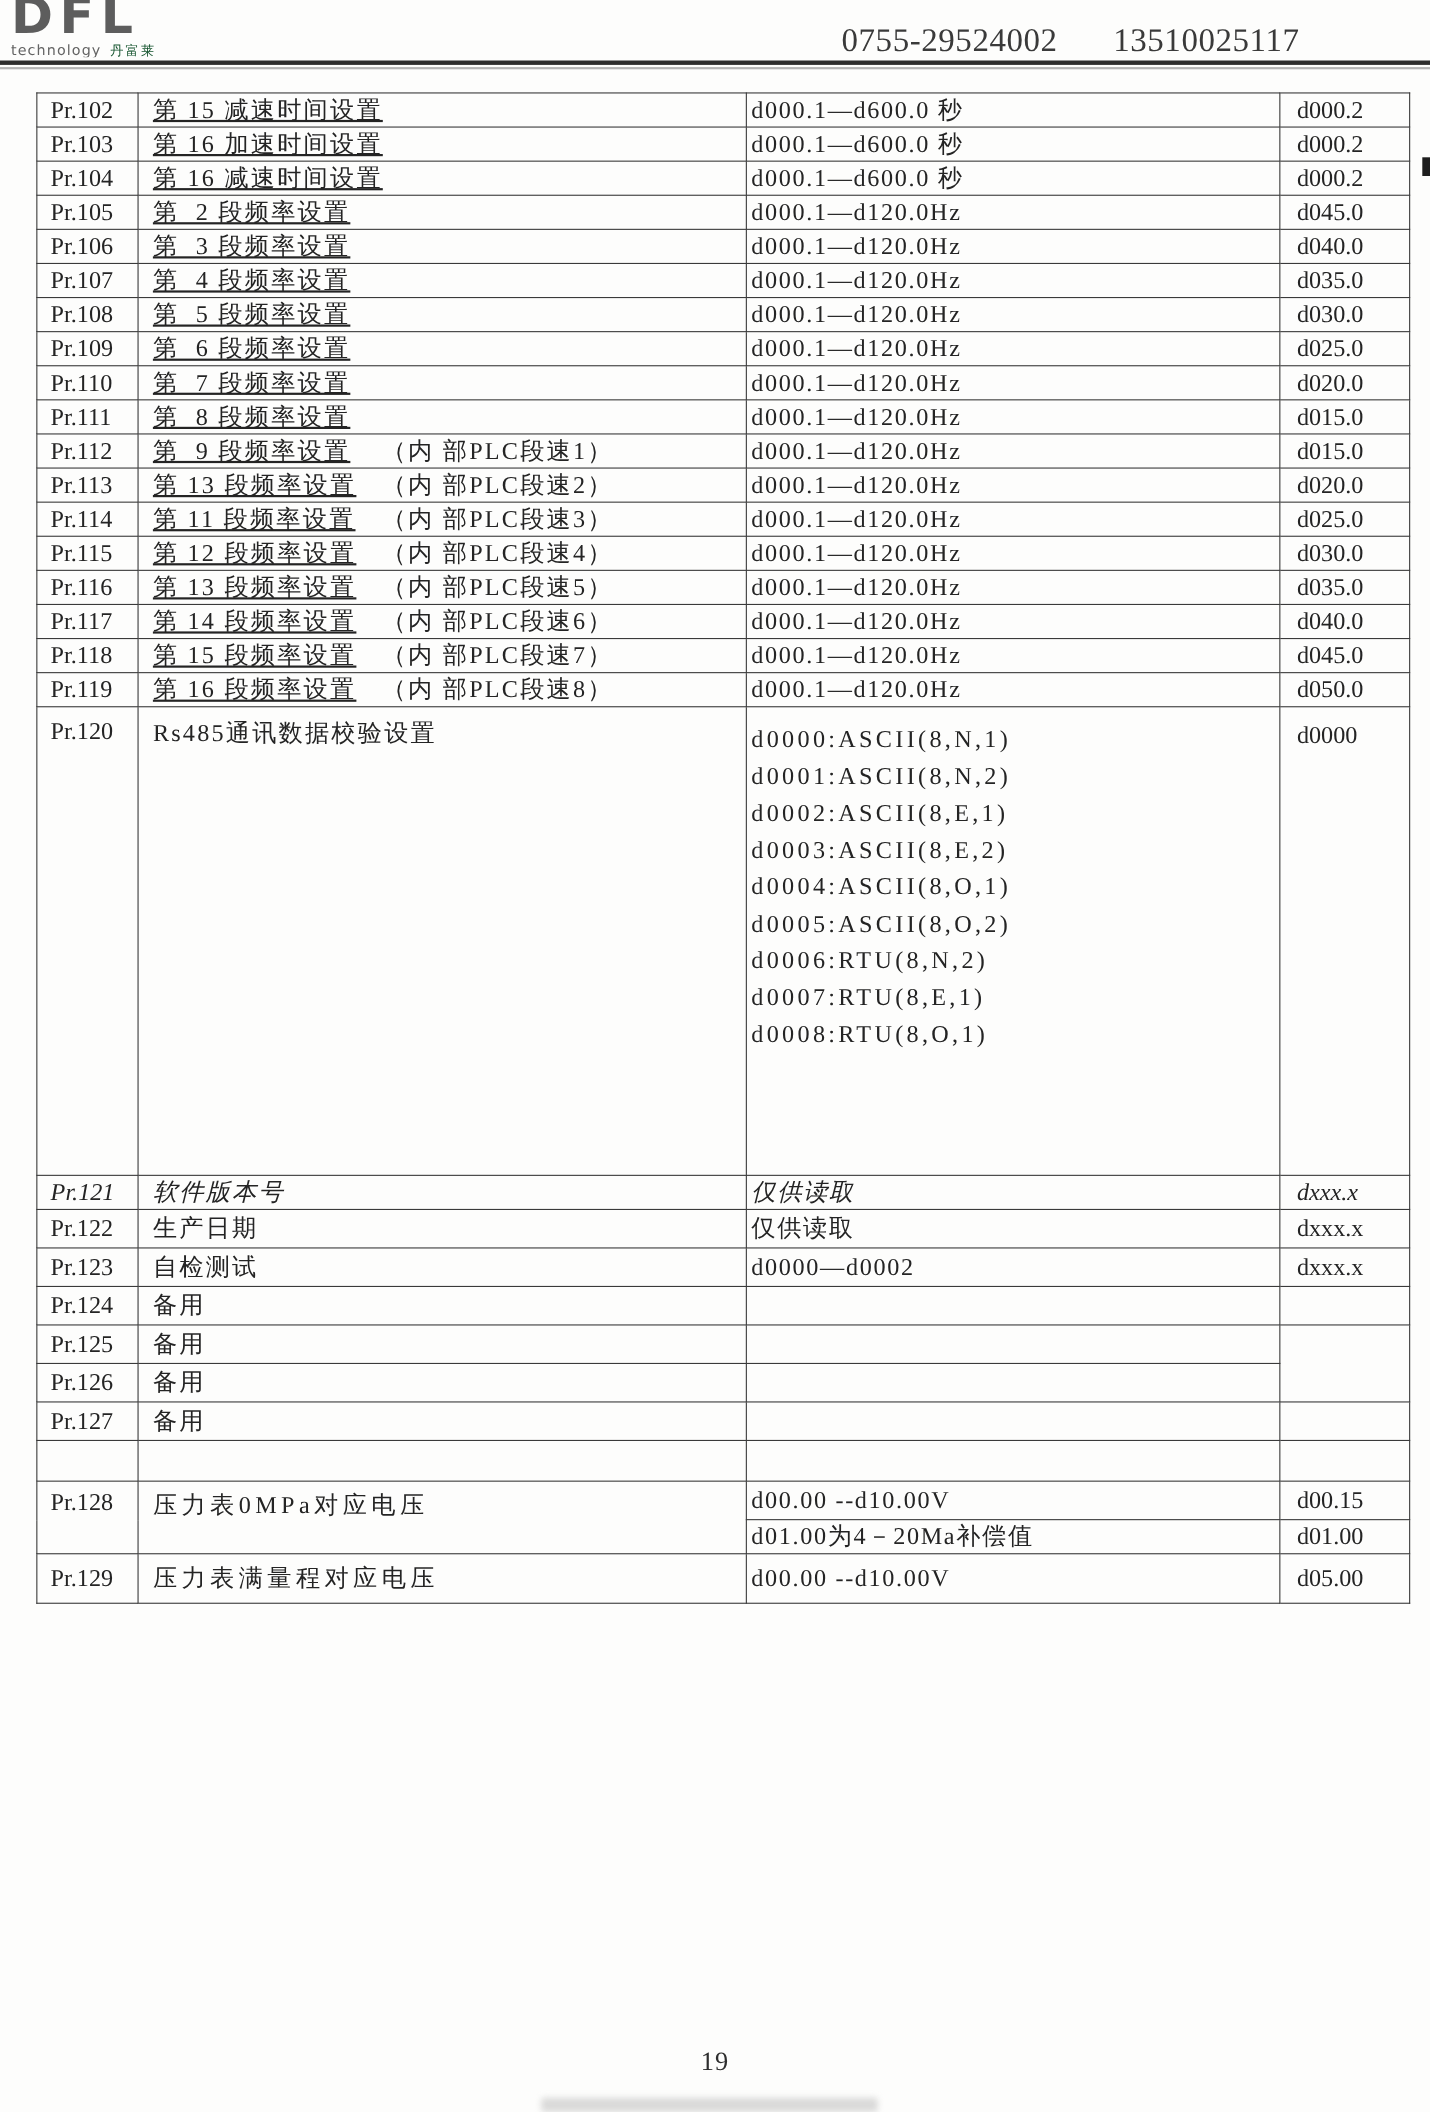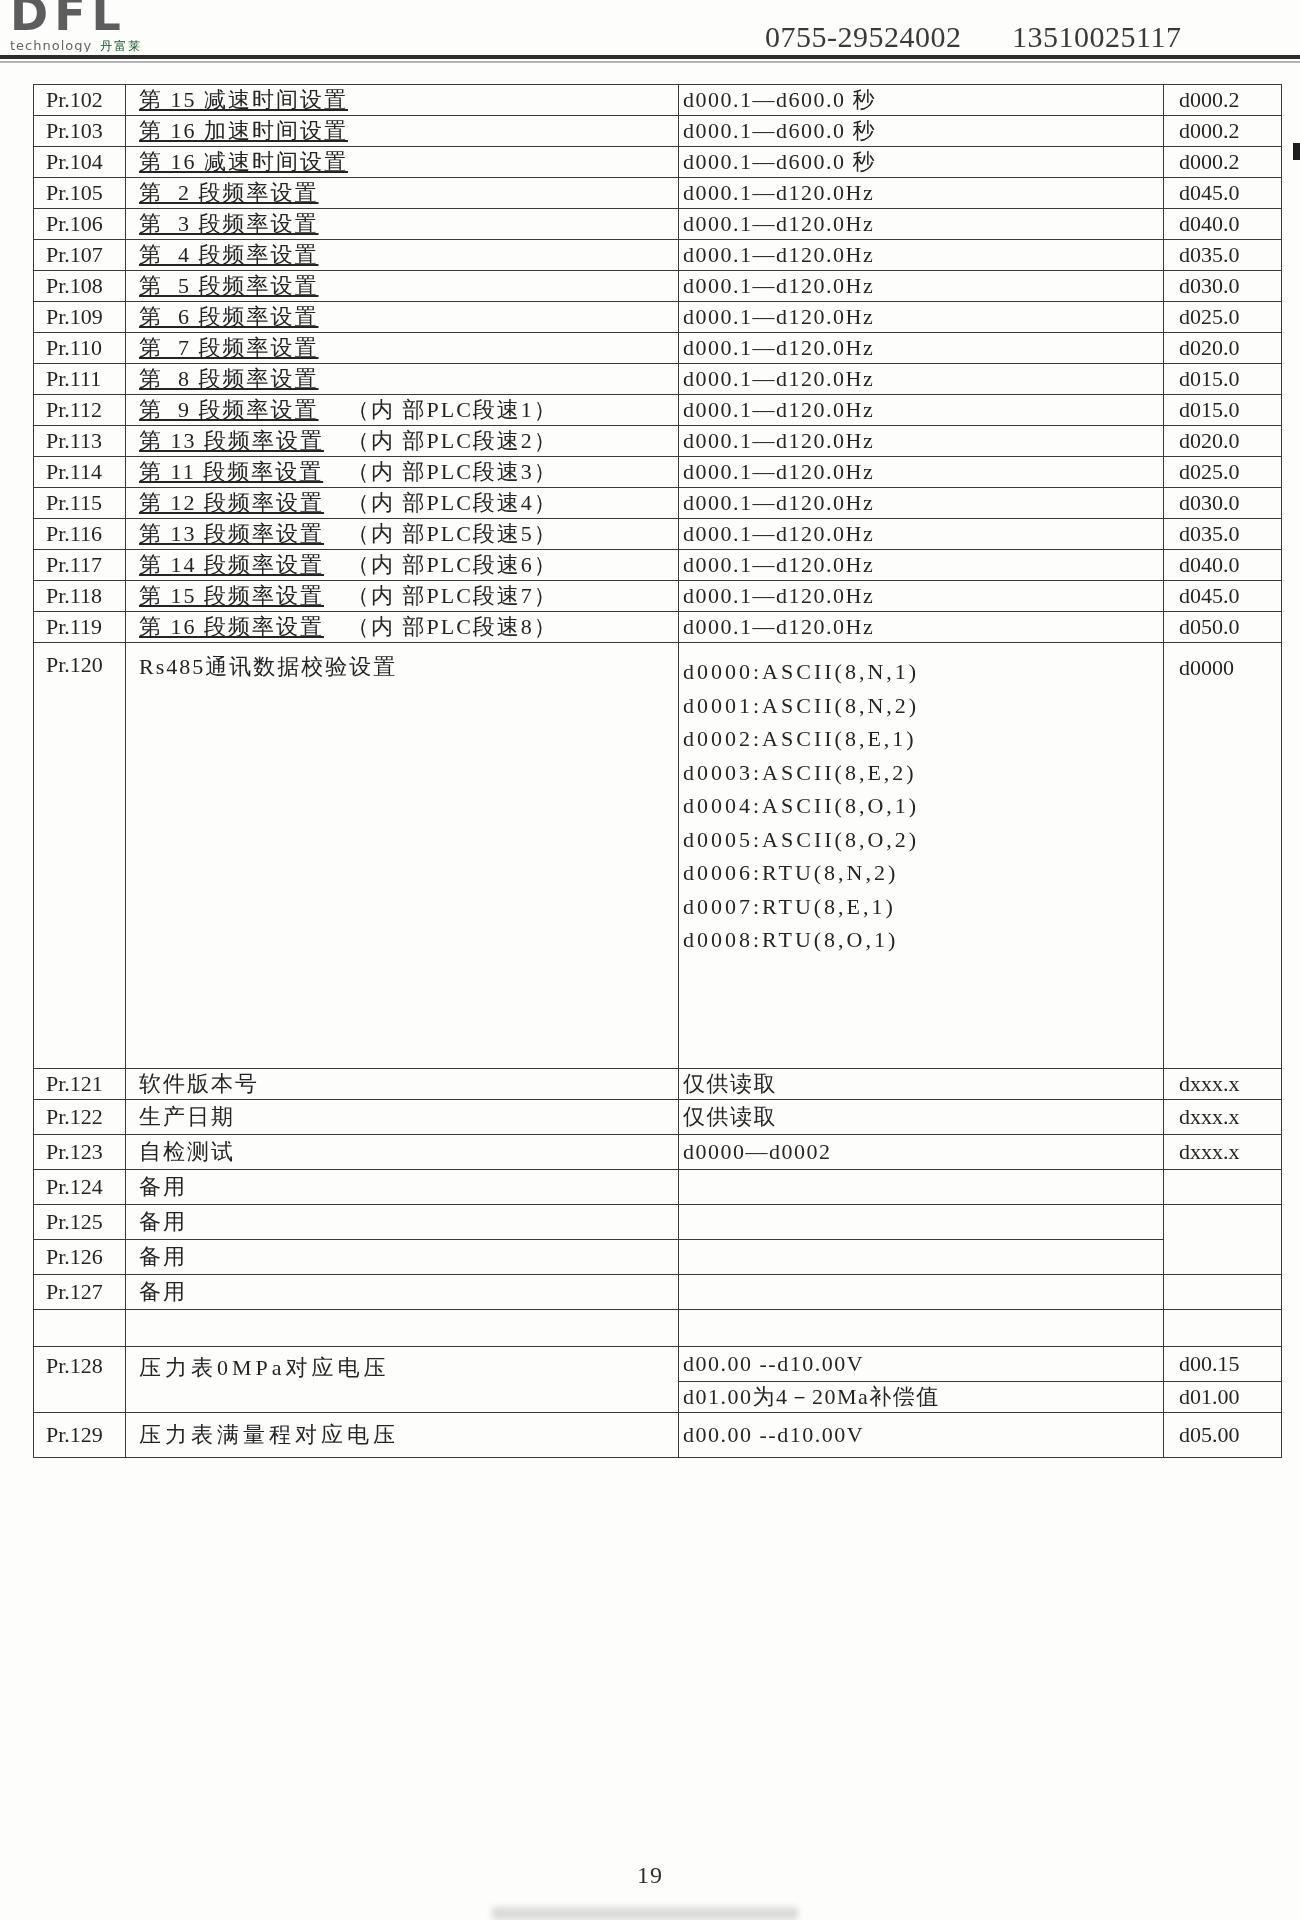--- a/index.html
+++ b/index.html
@@ -56,21 +56,21 @@
   .nt { letter-spacing:2px; }
 
   
   .tall td { vertical-align:top; height:426px; }
   .tall .c1, .tall .c2 { padding-top:9px;margin-top:20px; }
   .tall .c4 { padding-top:12px; }
   .opts { padding-top:12px;margin-left:28px; }
   .opt  { line-height:33.5px; letter-spacing:3px; }
 
   .mr td { height:35px; }
-  .mr-first td { height:30px; }
+  .mr-first td { height:30px;font-style:italic; }
   .empty-row td { height:37px; }
 
   .p128a td { height:35px; }
   .p128b td { height:31px; }
   .p129 td  { height:45px; }
   .big-cn { font-size:23px; letter-spacing:4px; }
   .vtop { vertical-align:top; padding-top:6px; }
 
   
   .page-num {

